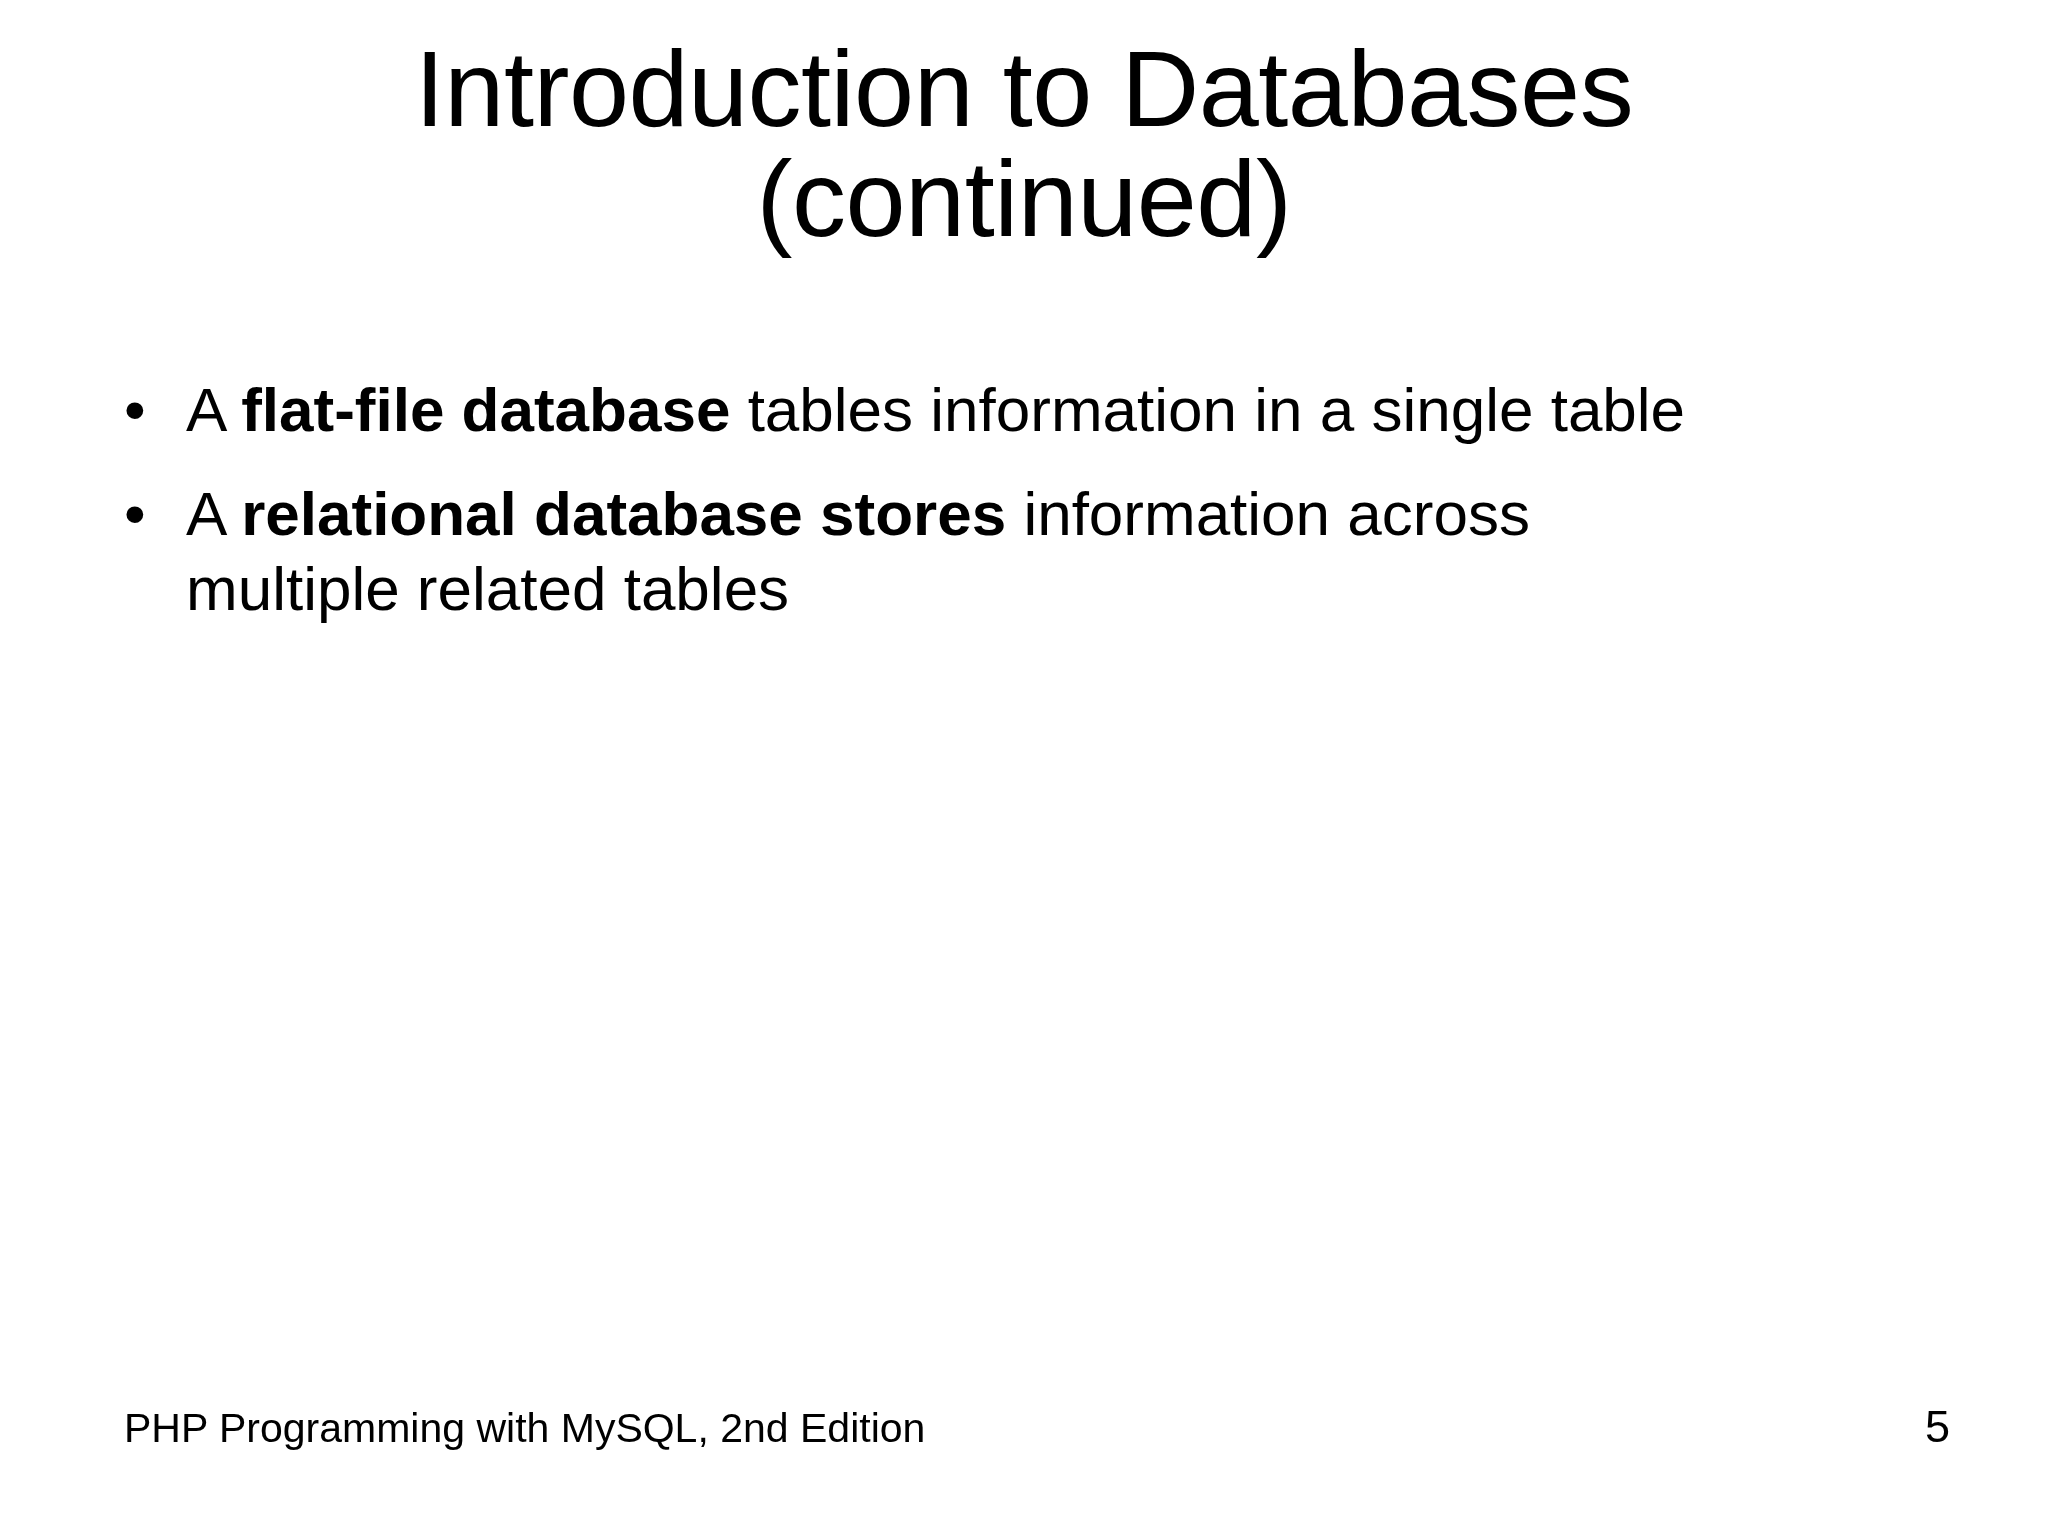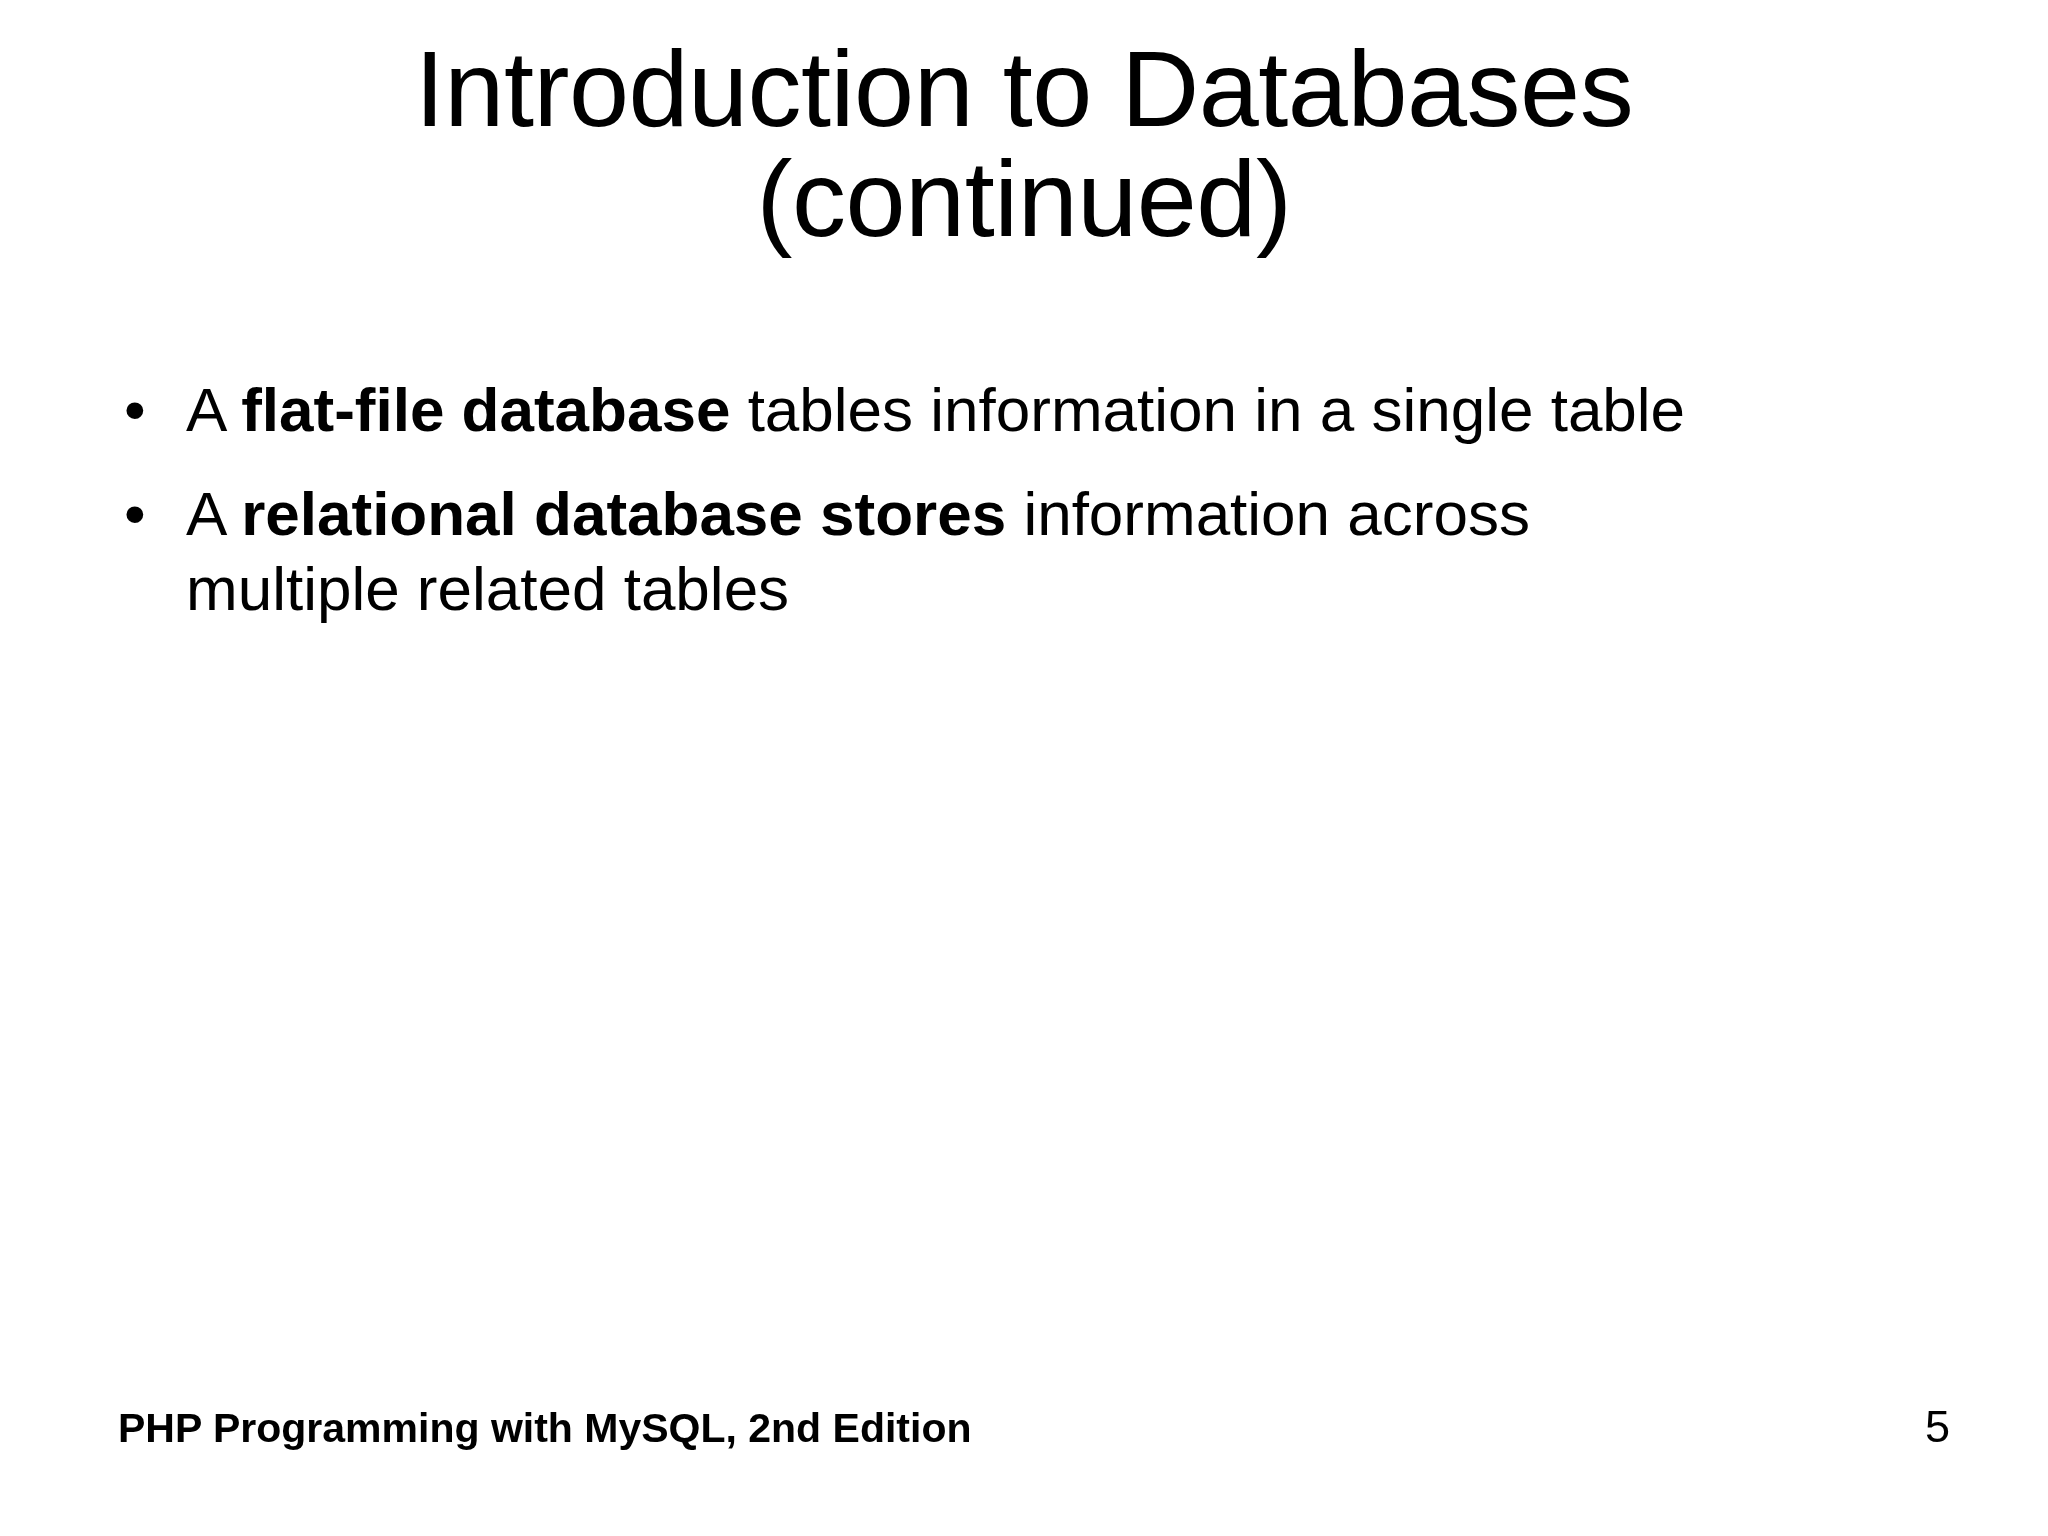--- a/index.html
+++ b/index.html
@@ -67,25 +67,25 @@
     line-height: 1.22;
     max-width: 1515px;
   }
   .bullet-text b {
     font-weight: 700;
   }
 
   
   .footer {
     position: absolute;
-    left: 118px;
+    left: 124px;
     top: 1404px;
     font-size: 41px;
     line-height: 1.2;
-    font-weight: 700;
+    font-weight: 400;
     white-space: nowrap;
   }
   .page-number {
     position: absolute;
     right: 98px;
     top: 1400px;
     font-size: 45px;
     line-height: 1.2;
     font-weight: 400;
     text-align: right;

